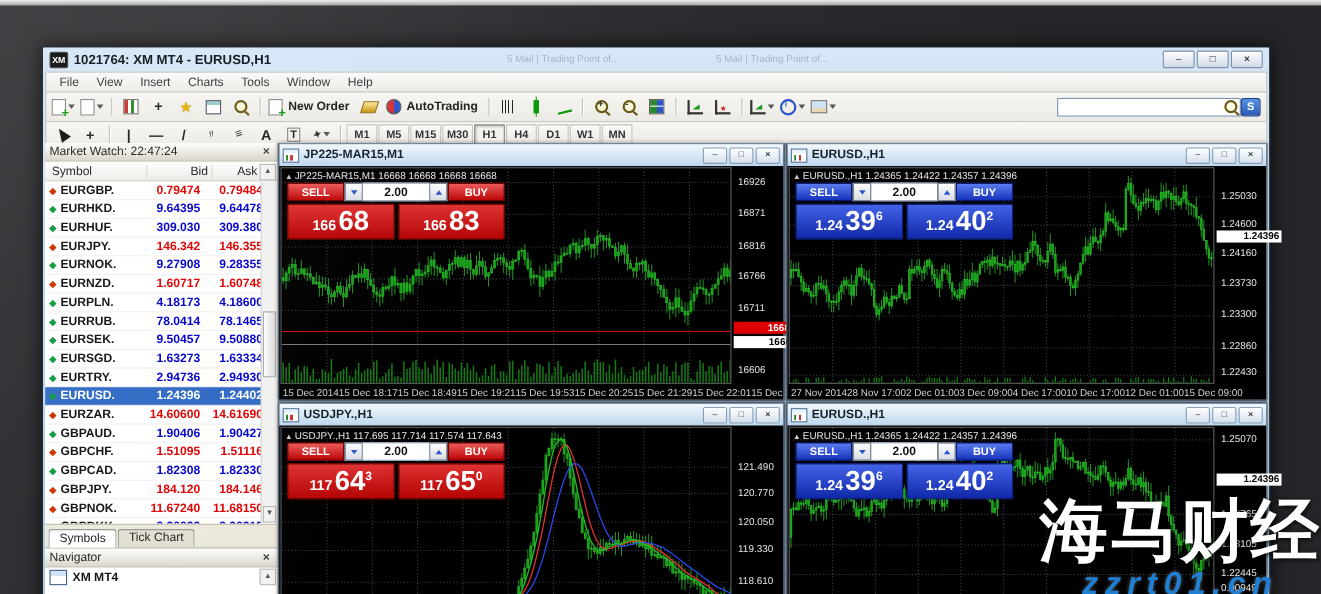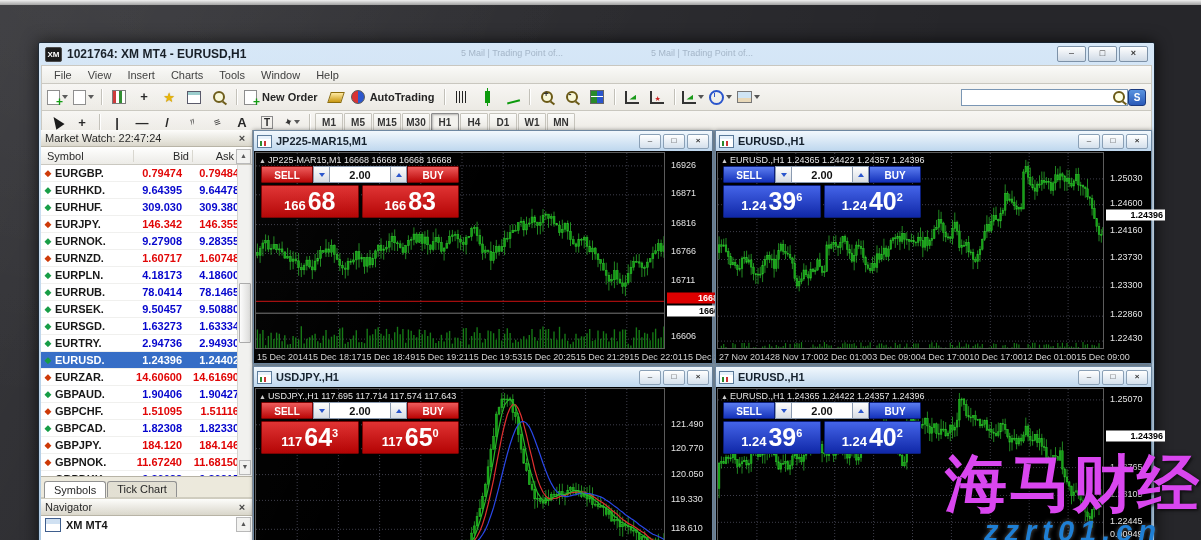--- a/index.html
+++ b/index.html
@@ -161,21 +161,21 @@
   .price-box{flex:1;display:flex;align-items:baseline;justify-content:center;color:#fff;border-radius:1px;padding-top:1px;}
   .theme-red .price-box{background:linear-gradient(#e03232,#b40404);border:1px solid #7a0202;}
   .theme-blue .price-box{background:linear-gradient(#4464e8,#1028a8);border:1px solid #0c1e7a;}
   .pp{font-size:13px;font-weight:bold;margin-right:2px;}
   .pb{font-size:25px;font-weight:bold;line-height:28px;}
   .ps{font-size:11px;font-weight:bold;position:relative;top:-9px;}
   
   .sheen{position:absolute;inset:0;z-index:40;pointer-events:none;
     background:linear-gradient(115deg,rgba(255,255,255,.05),rgba(255,255,255,0) 40%);}
   .watermark{position:absolute;right:0;bottom:-6px;z-index:60;pointer-events:none;text-align:center;line-height:1;}
-  .wm1{font-size:62px;font-weight:bold;color:#d946ef;letter-spacing:2px;
+  .wm1{font-size:62px;font-weight:bold;color:#ffffff;letter-spacing:2px;
     text-shadow:0 0 5px rgba(0,0,0,.5),2px 2px 2px rgba(0,0,0,.35);}
   .wm2{font-size:29px;font-weight:bold;font-style:italic;color:#1f7fd4;letter-spacing:6px;margin-top:2px;
     text-shadow:0 0 4px rgba(255,255,255,.35);}
 </style>
 </head>
 <body>
 
 <div class="top-strip"></div>
 
 <div class="mt4">

